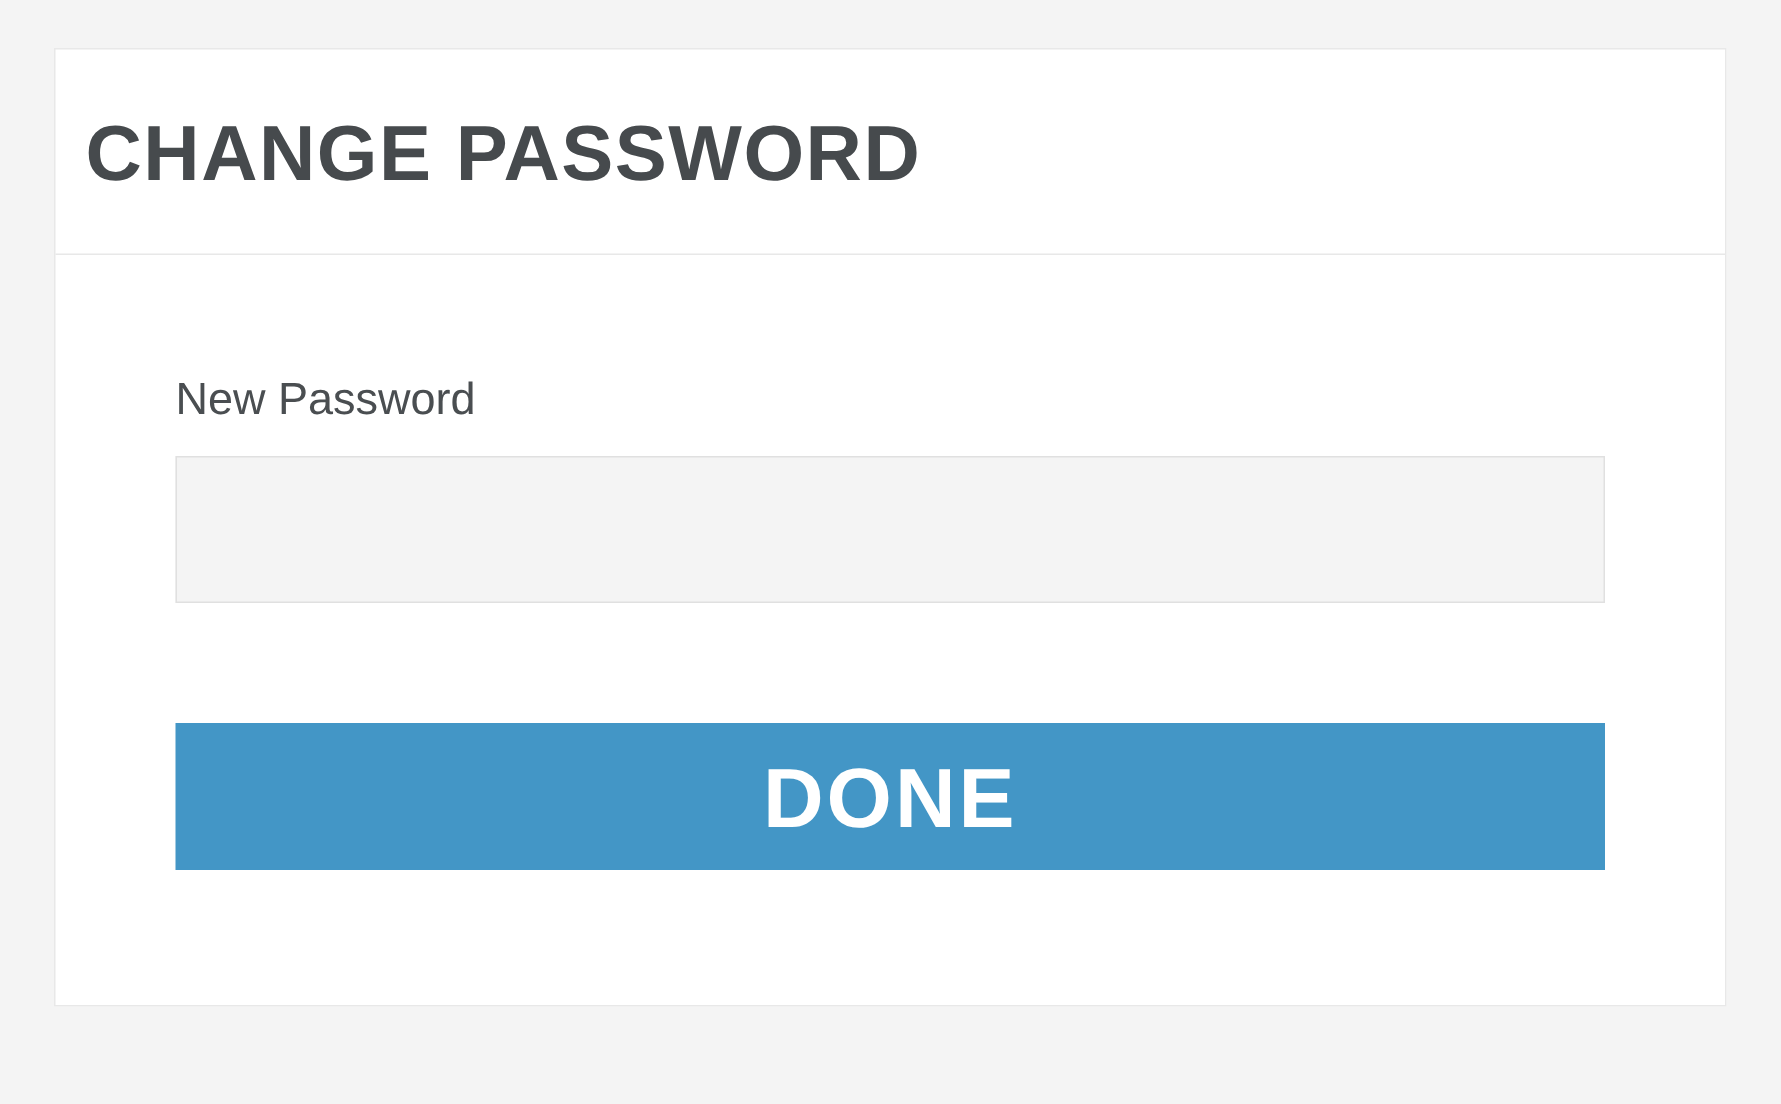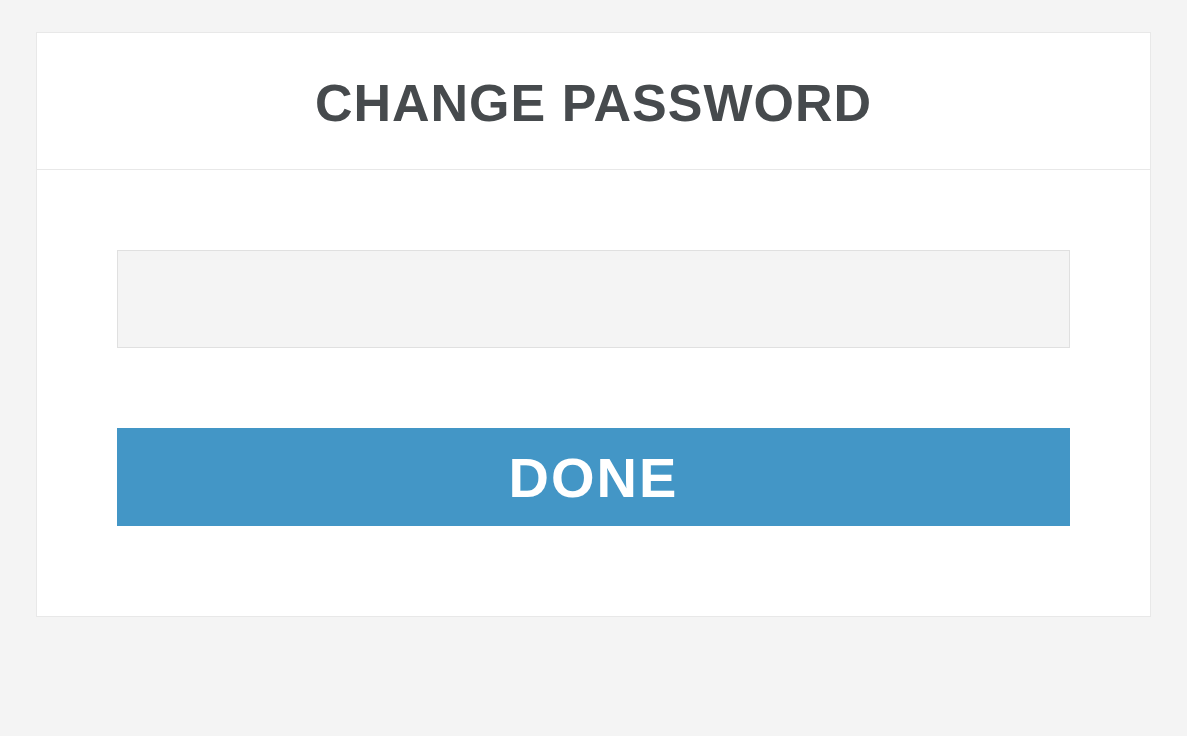--- a/index.html
+++ b/index.html
@@ -18,21 +18,21 @@
     
     .card {
       background-color: #ffffff;
       border: 1px solid #e8e8e8;
       width: 100%;
     }
     
     .card-header {
       border-bottom: 1px solid #e8e8e8;
       padding: 40px 20px 36px;
-      text-align: center;
+      text-align: left;
     }
     
     .card-title {
       font-family: Impact, "Arial Black", "Franklin Gothic Bold", sans-serif;
       font-size: 52px;
       font-weight: 900;
       letter-spacing: 1px;
       color: #464a4d;
       text-transform: uppercase;
       font-stretch: condensed;
@@ -78,16 +78,17 @@
     }
   </style>
 </head>
 <body>
 
 <div class="card">
   <div class="card-header">
     <h1 class="card-title">CHANGE PASSWORD</h1>
   </div>
   <div class="card-body">
+    <label class="field-label">New Password</label>
     <input type="password" class="text-input" value="" style="">
     <button class="primary-button">DONE</button>
   </div>
 </div>
 
 </body></html>

